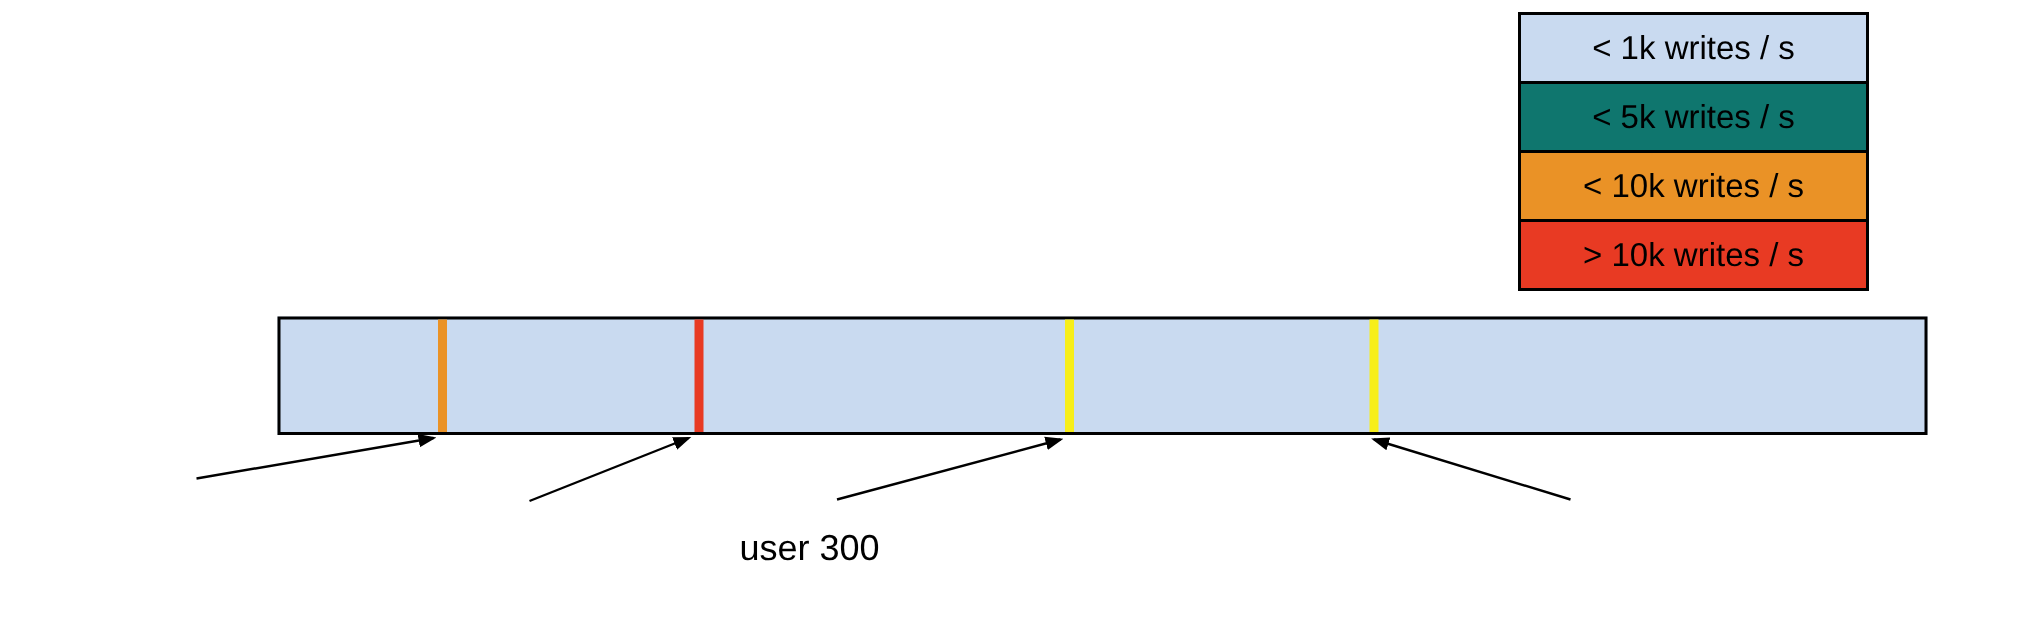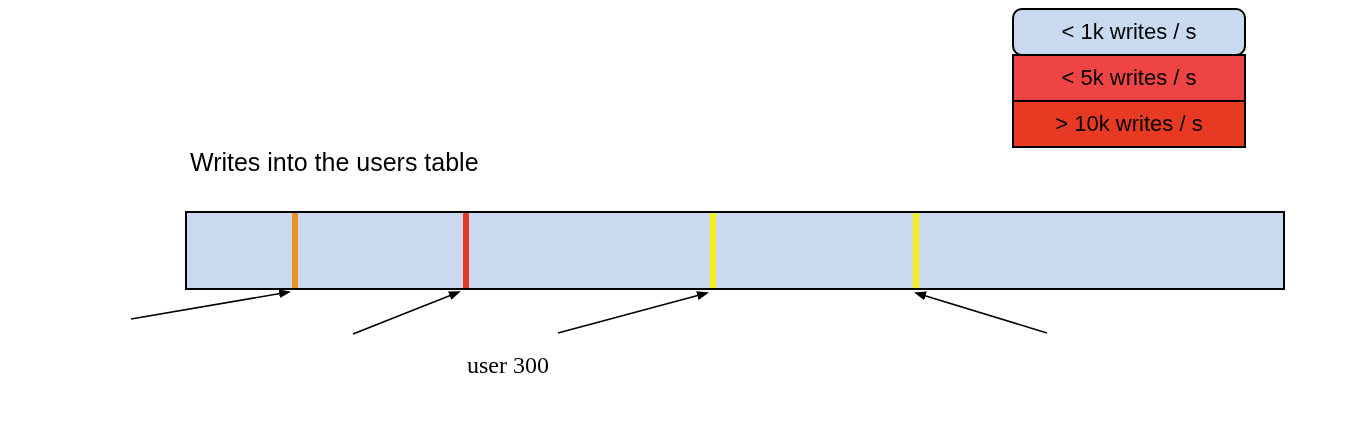--- a/index.html
+++ b/index.html
@@ -61,40 +61,40 @@
   }
   
   .user-label {
     position: absolute;
     font-size: 24px;
     color: #000000;
     white-space: nowrap;
   }
   #label-user-100 { left: 53px;  top: 335px; }
   #label-user-200 { left: 274px; top: 354px; }
-  #label-user-300 { left: 467px; top: 352px; font-family: Liberation Serif, serif; }
+  #label-user-300 { left: 493px; top: 352px; }
   #label-user-400 { left: 963px; top: 351px; }
   .arrow-overlay {
     position: absolute;
     left: 0; top: 0;
     width: 1350px;
     height: 422px;
     pointer-events: none;
   }
 </style>
 </head>
 <body>
 
 <div id="canvas">
 
-  <div class="diagram-title">Writes into the users table</div>
 
   <div class="legend">
-    <div class="legend-row" style="background-color: rgb(201, 218, 240); border-radius: 10px;">&lt; 1k writes / s</div>
-    <div class="legend-row" style="background-color: #ef4444;">&lt; 5k writes / s</div>
+    <div class="legend-row" style="background-color: rgb(201, 218, 240);">&lt; 1k writes / s</div>
+    <div class="legend-row" style="background-color: #0f766e;">&lt; 5k writes / s</div>
+    <div class="legend-row" style="background-color: rgb(234, 146, 38);">&lt; 10k writes / s</div>
     <div class="legend-row" style="background-color: rgb(232, 58, 35);">&gt; 10k writes / s</div>
   </div>
 
   <div class="table-bar" style="background-color: rgb(201, 218, 240);">
     <div class="marker" style="background-color: rgb(234, 146, 38); left: 9.6%;"></div>
     <div class="marker" style="background-color: rgb(232, 58, 35); left: 25.2%;"></div>
     <div class="marker" style="background-color: rgb(247, 238, 25); left: 47.7%;"></div>
     <div class="marker" style="background-color: rgb(247, 238, 25); left: 66.2%;"></div>
   </div>
 

